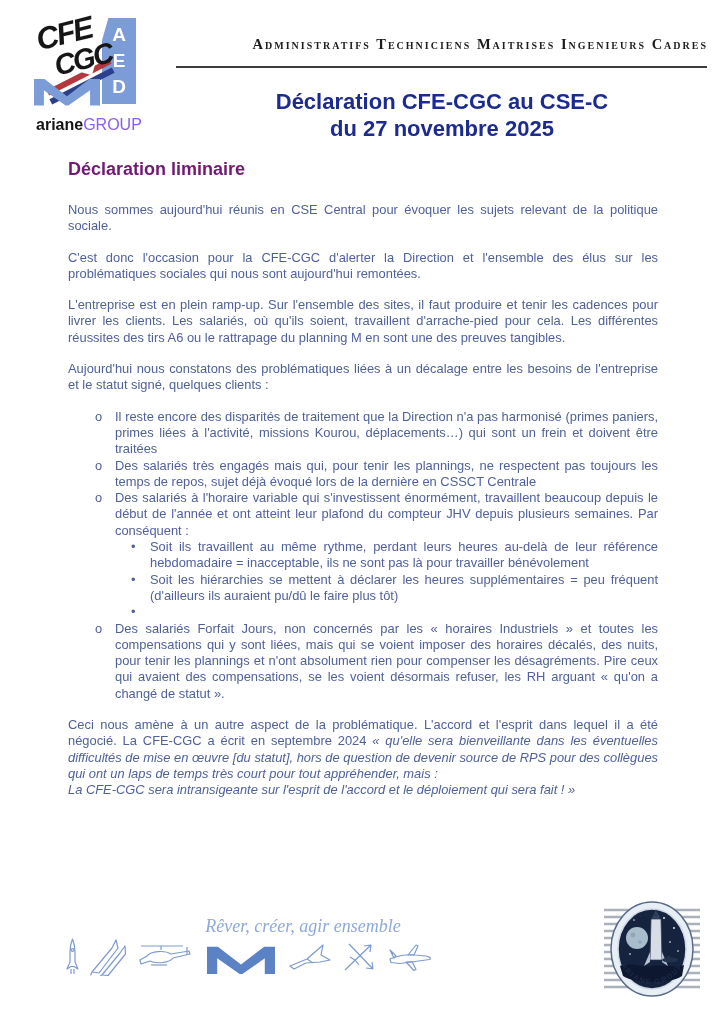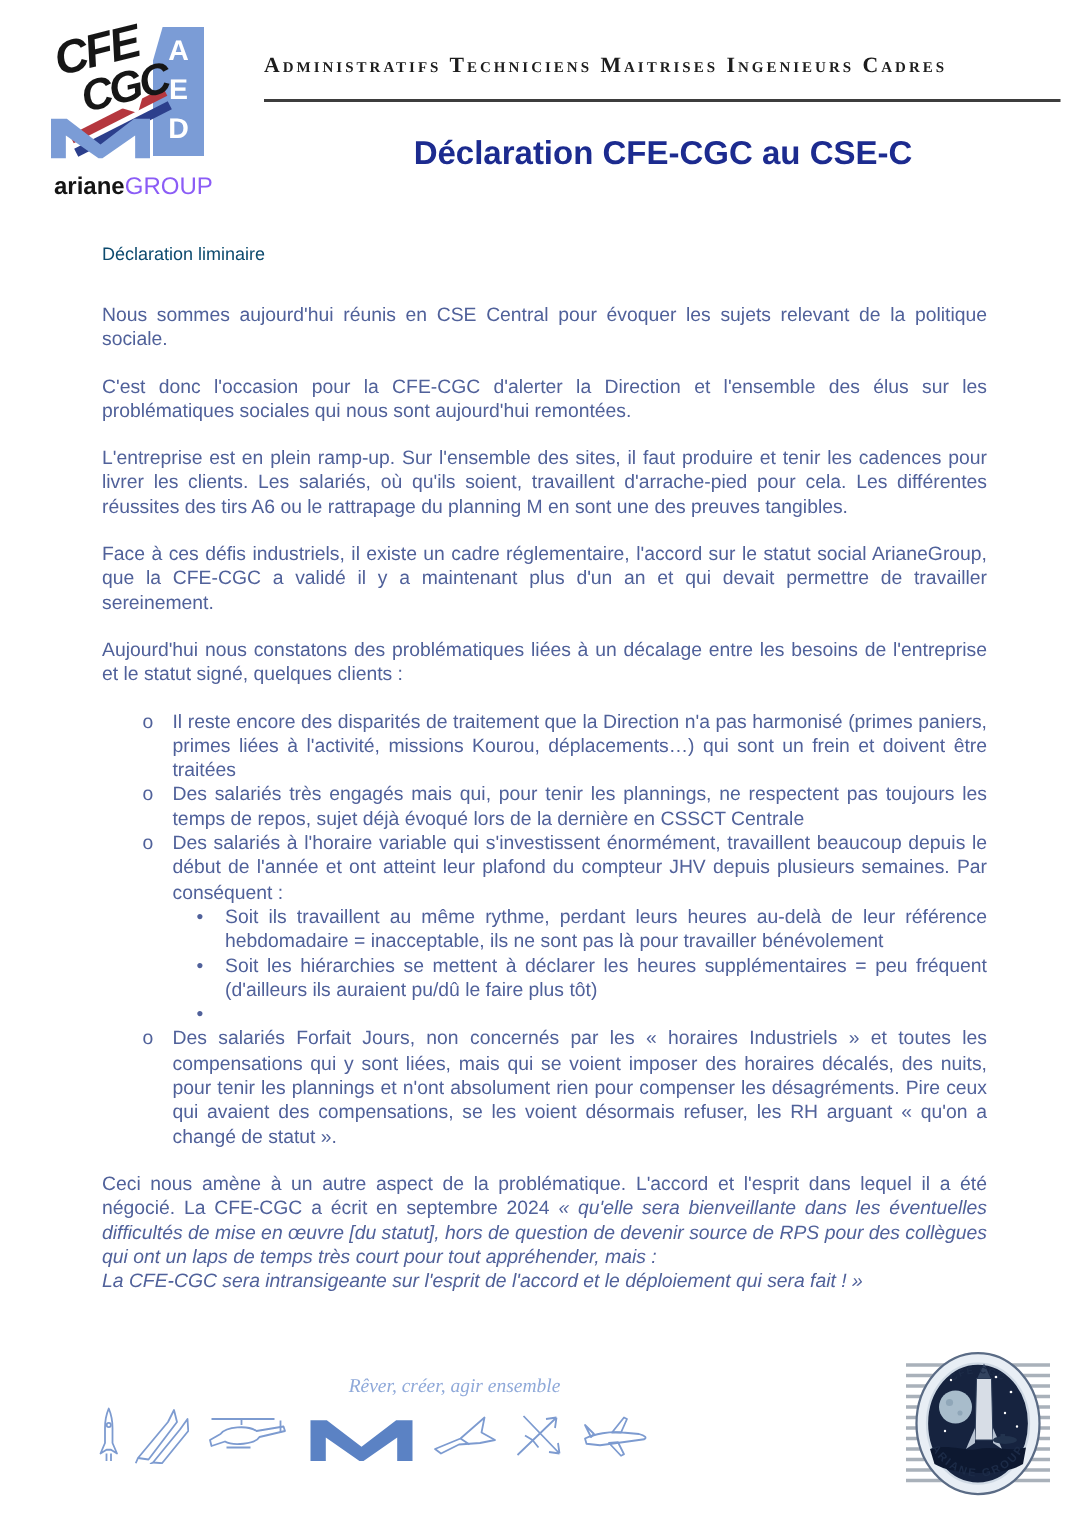--- a/index.html
+++ b/index.html
@@ -19,46 +19,46 @@
              color:#fff;font-weight:700;font-size:19px;padding:4px 0;box-sizing:border-box;}
   .logo .stripe{position:absolute;width:70px;height:6px;transform:rotate(-27deg);z-index:1;}
   .logo .stripe-red{left:10px;top:60px;background:#b5373e;}
   .logo .stripe-blue{left:13px;top:69px;background:#2c3f8c;}
   .logo .logo-m{position:absolute;left:0px;top:58px;width:66px;height:34px;z-index:2;}
   .logo .brand{position:absolute;left:2px;bottom:-4px;font-size:16px;color:#141414;z-index:3;white-space:nowrap;}
   .logo .brand b{font-weight:700;}
   .logo .brand span{font-weight:400;color:#8b5cf6;}
 
   
-  .org-line{position:absolute;left:176px;top:36px;width:532px;text-align:left;
+  .org-line{position:absolute;left:176px;top:36px;width:532px;text-align:right;
             font-family:"Liberation Serif",serif;font-variant:small-caps;font-weight:600;
             letter-spacing:2px;font-size:14.5px;color:#1d1d1d;}
   .header-rule{position:absolute;left:176px;top:66px;width:531px;border-top:2px solid #3d3d3d;}
   .doc-title{position:absolute;left:176px;top:88px;width:532px;text-align:center;
              color:#1c2b8f;font-weight:700;font-size:22px;line-height:27px;}
 
   
   .content{position:absolute;left:68px;top:160px;width:590px;
            color:#50619a;font-size:12.9px;line-height:16.3px;}
-  .content h2{margin:0 0 24px 0;font-size:12px;line-height:18px;color:#0c4a6e;font-weight:400;}
+  .content h2{margin:0 0 24px 0;font-size:18px;line-height:18px;color:#701a75;font-weight:700;}
   .content p{margin:0 0 15px 0;text-align:justify;}
   .li{display:flex;margin:0;}
   .li .li-text{flex:1;text-align:justify;}
   .li.l1{padding-left:27px;}
   .li.l1 .marker{flex:0 0 20px;}
   .li.l2{padding-left:63px;}
   .li.l2 .marker{flex:0 0 19px;}
   .gap-after{margin-bottom:15px;}
   .it{font-style:italic;}
   .closing{margin:0 0 0 0 !important;}
   .closing2{margin:0 !important;}
 
   
   .tagline{position:absolute;left:188px;top:916px;width:230px;text-align:center;white-space:nowrap;
-           font-family:"Liberation Serif",serif;font-style:italic;font-size:13px;color:#8fa9d9;}
+           font-family:"Liberation Serif",serif;font-style:italic;font-size:18px;color:#8fa9d9;}
   .icons{position:absolute;left:66px;top:938px;display:flex;align-items:center;gap:11px;}
   .icons svg{display:block;}
   .badge{position:absolute;left:604px;top:896px;width:96px;height:106px;}
 </style>
 </head>
 <body>
 
 <div class="page">
 
   <div class="logo">
@@ -75,29 +75,29 @@
     <svg class="logo-m" viewBox="0 0 100 50">
       <polygon points="0,50 0,10 16,10 50,36 84,10 100,10 100,50 85,50 85,27 52,50 48,50 15,27 15,50" fill="#7b9cd6"></polygon>
     </svg>
     <div class="brand"><b>ariane</b><span>GROUP</span></div>
   </div>
 
   <div class="org-line">Administratifs Techniciens Maitrises Ingenieurs Cadres</div>
   <div class="header-rule"></div>
   <div class="doc-title">
     <div>Déclaration CFE-CGC au CSE-C</div>
+    <div>du 27 novembre 2025</div>
   </div>
 
   <div class="content">
     <h2>Déclaration liminaire</h2>
 
     <p>Nous sommes aujourd'hui réunis en CSE Central pour évoquer les sujets relevant de la politique sociale.</p>
     <p>C'est donc l'occasion pour la CFE-CGC d'alerter la Direction et l'ensemble des élus sur les problématiques sociales qui nous sont aujourd'hui remontées.</p>
     <p>L'entreprise est en plein ramp-up. Sur l'ensemble des sites, il faut produire et tenir les cadences pour livrer les clients. Les salariés, où qu'ils soient, travaillent d'arrache-pied pour cela. Les différentes réussites des tirs A6 ou le rattrapage du planning M en sont une des preuves tangibles.</p>
-    <p>Face à ces défis industriels, il existe un cadre réglementaire, l'accord sur le statut social ArianeGroup, que la CFE-CGC a validé il y a maintenant plus d'un an et qui devait permettre de travailler sereinement.</p>
     <p>Aujourd'hui nous constatons des problématiques liées à un décalage entre les besoins de l'entreprise et le statut signé, quelques clients :</p>
 
     <div class="li l1">
       <span class="marker">o</span>
       <div class="li-text">Il reste encore des disparités de traitement que la Direction n'a pas harmonisé (primes paniers, primes liées à l'activité, missions Kourou, déplacements…) qui sont un frein et doivent être traitées</div>
     </div>
     <div class="li l1">
       <span class="marker">o</span>
       <div class="li-text">Des salariés très engagés mais qui, pour tenir les plannings, ne respectent pas toujours les temps de repos, sujet déjà évoqué lors de la dernière en CSSCT Centrale</div>
     </div>

